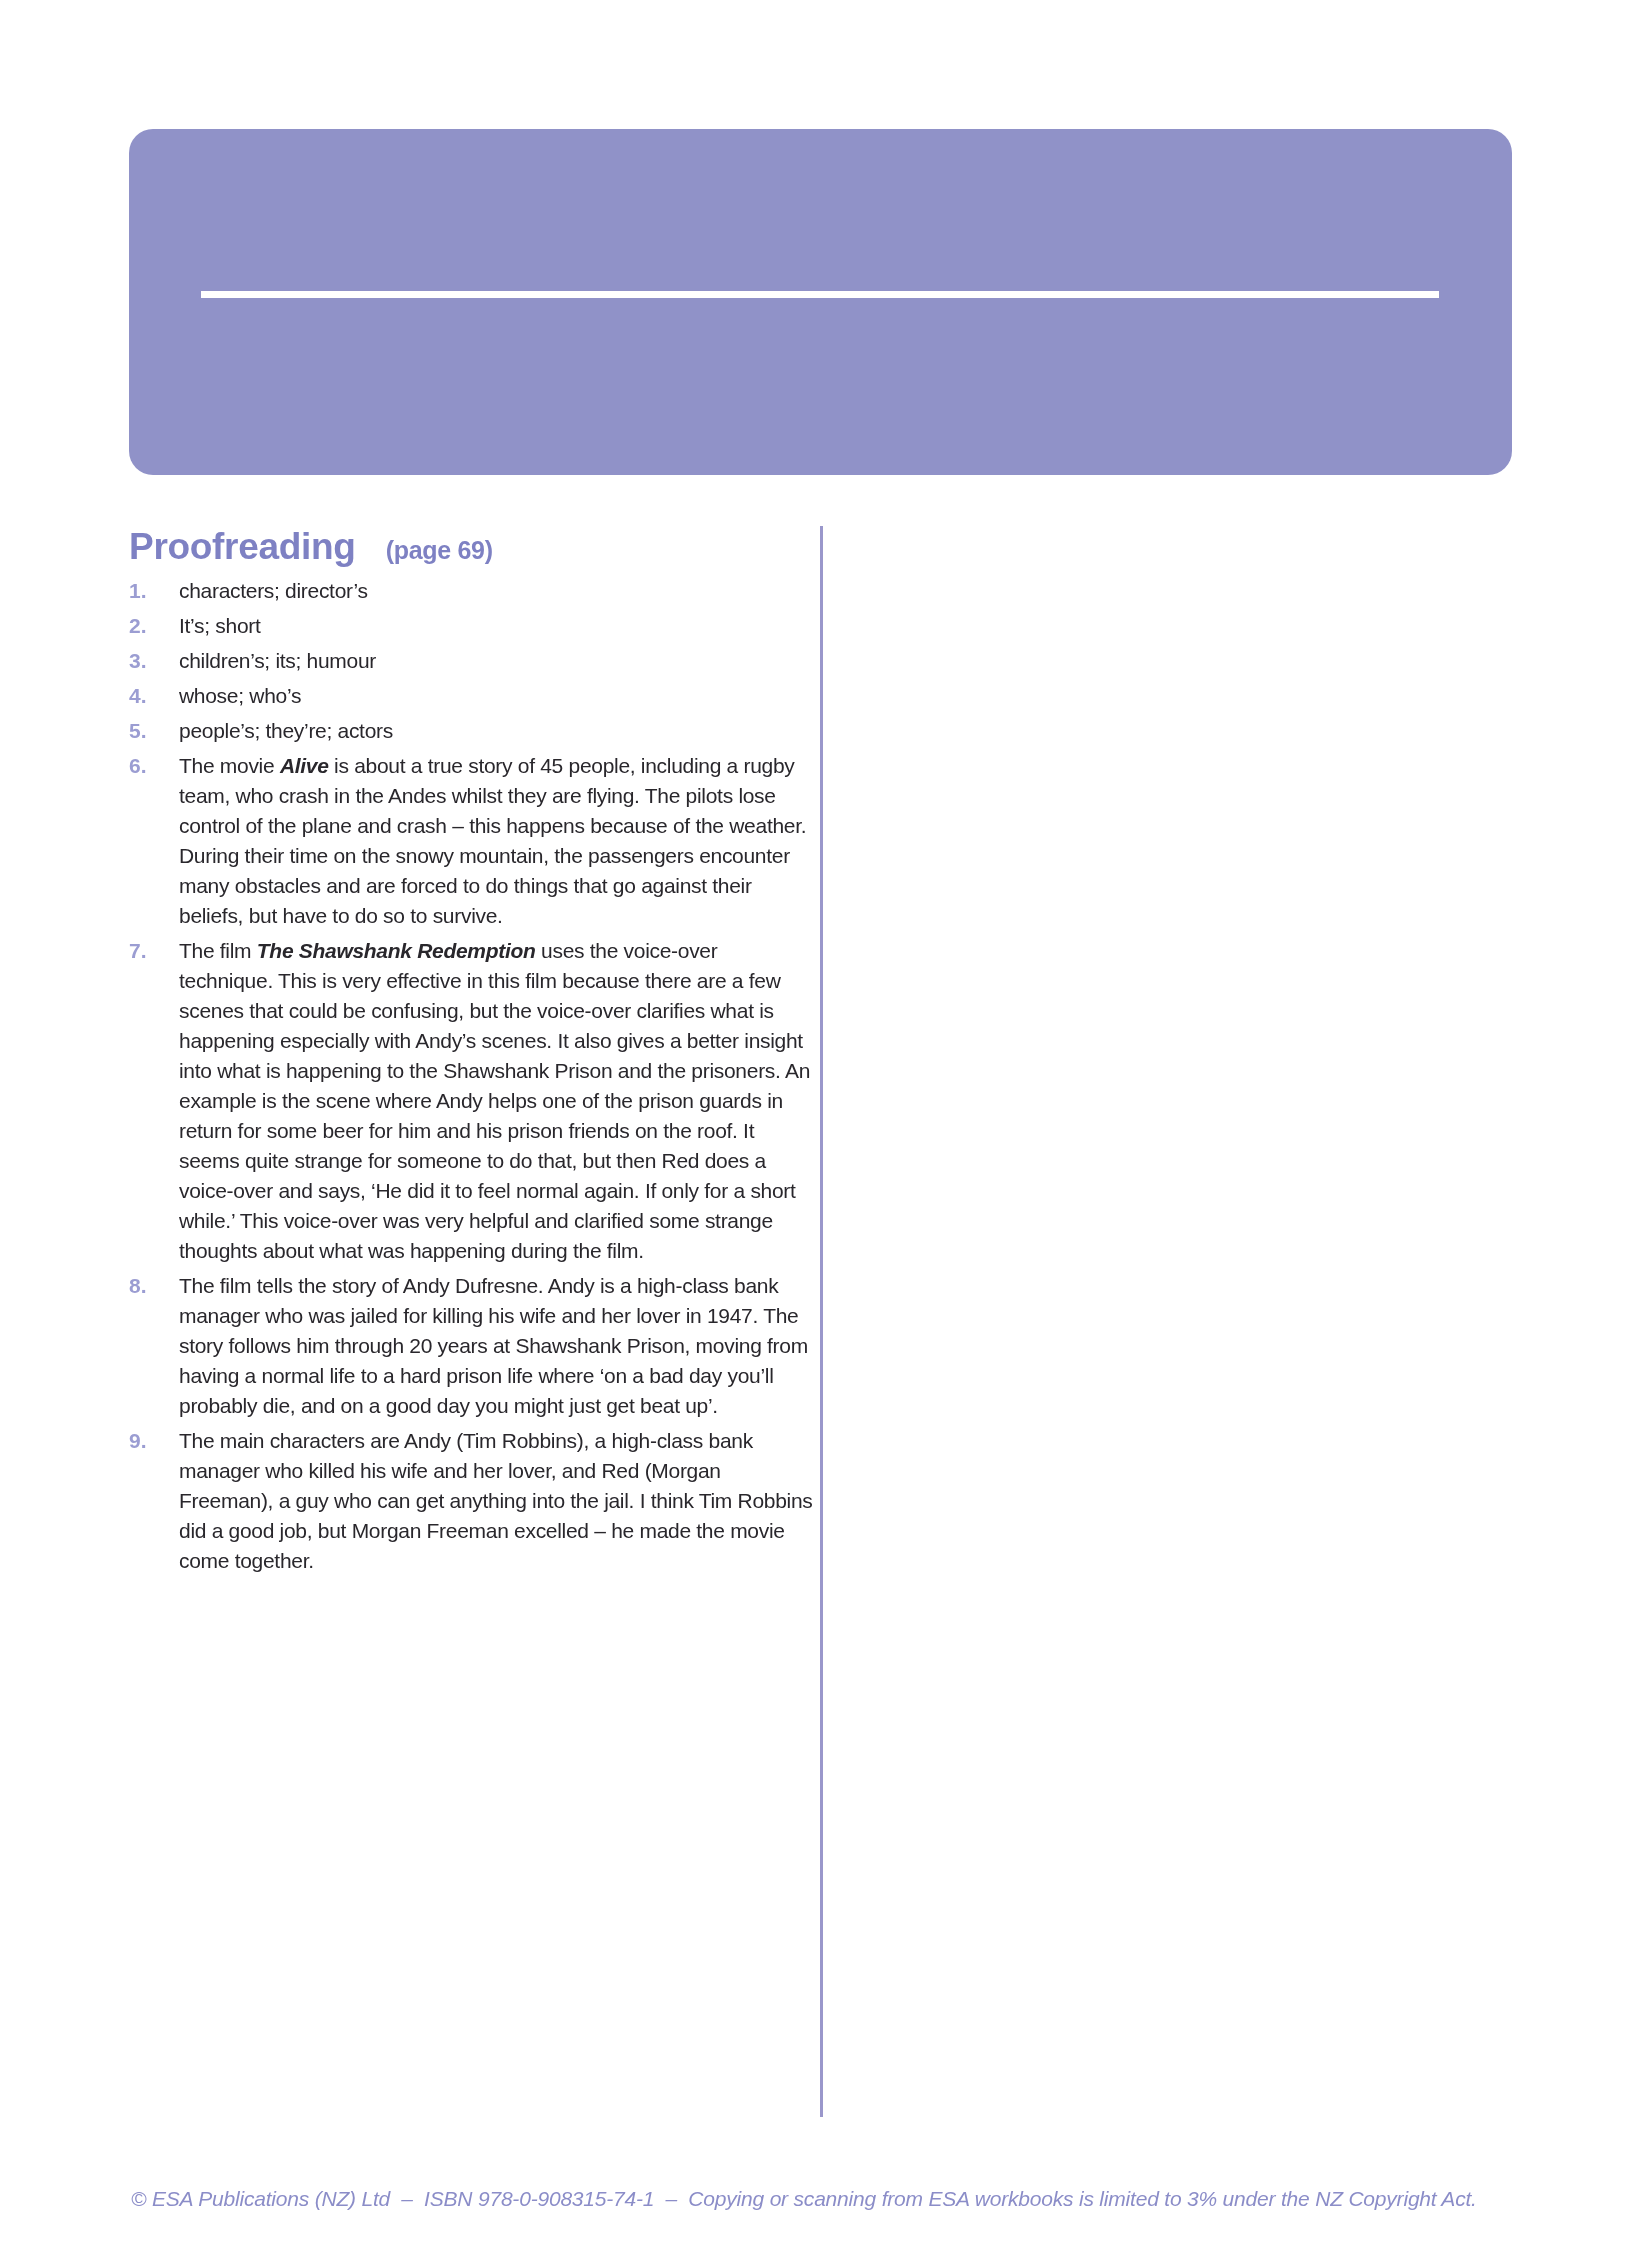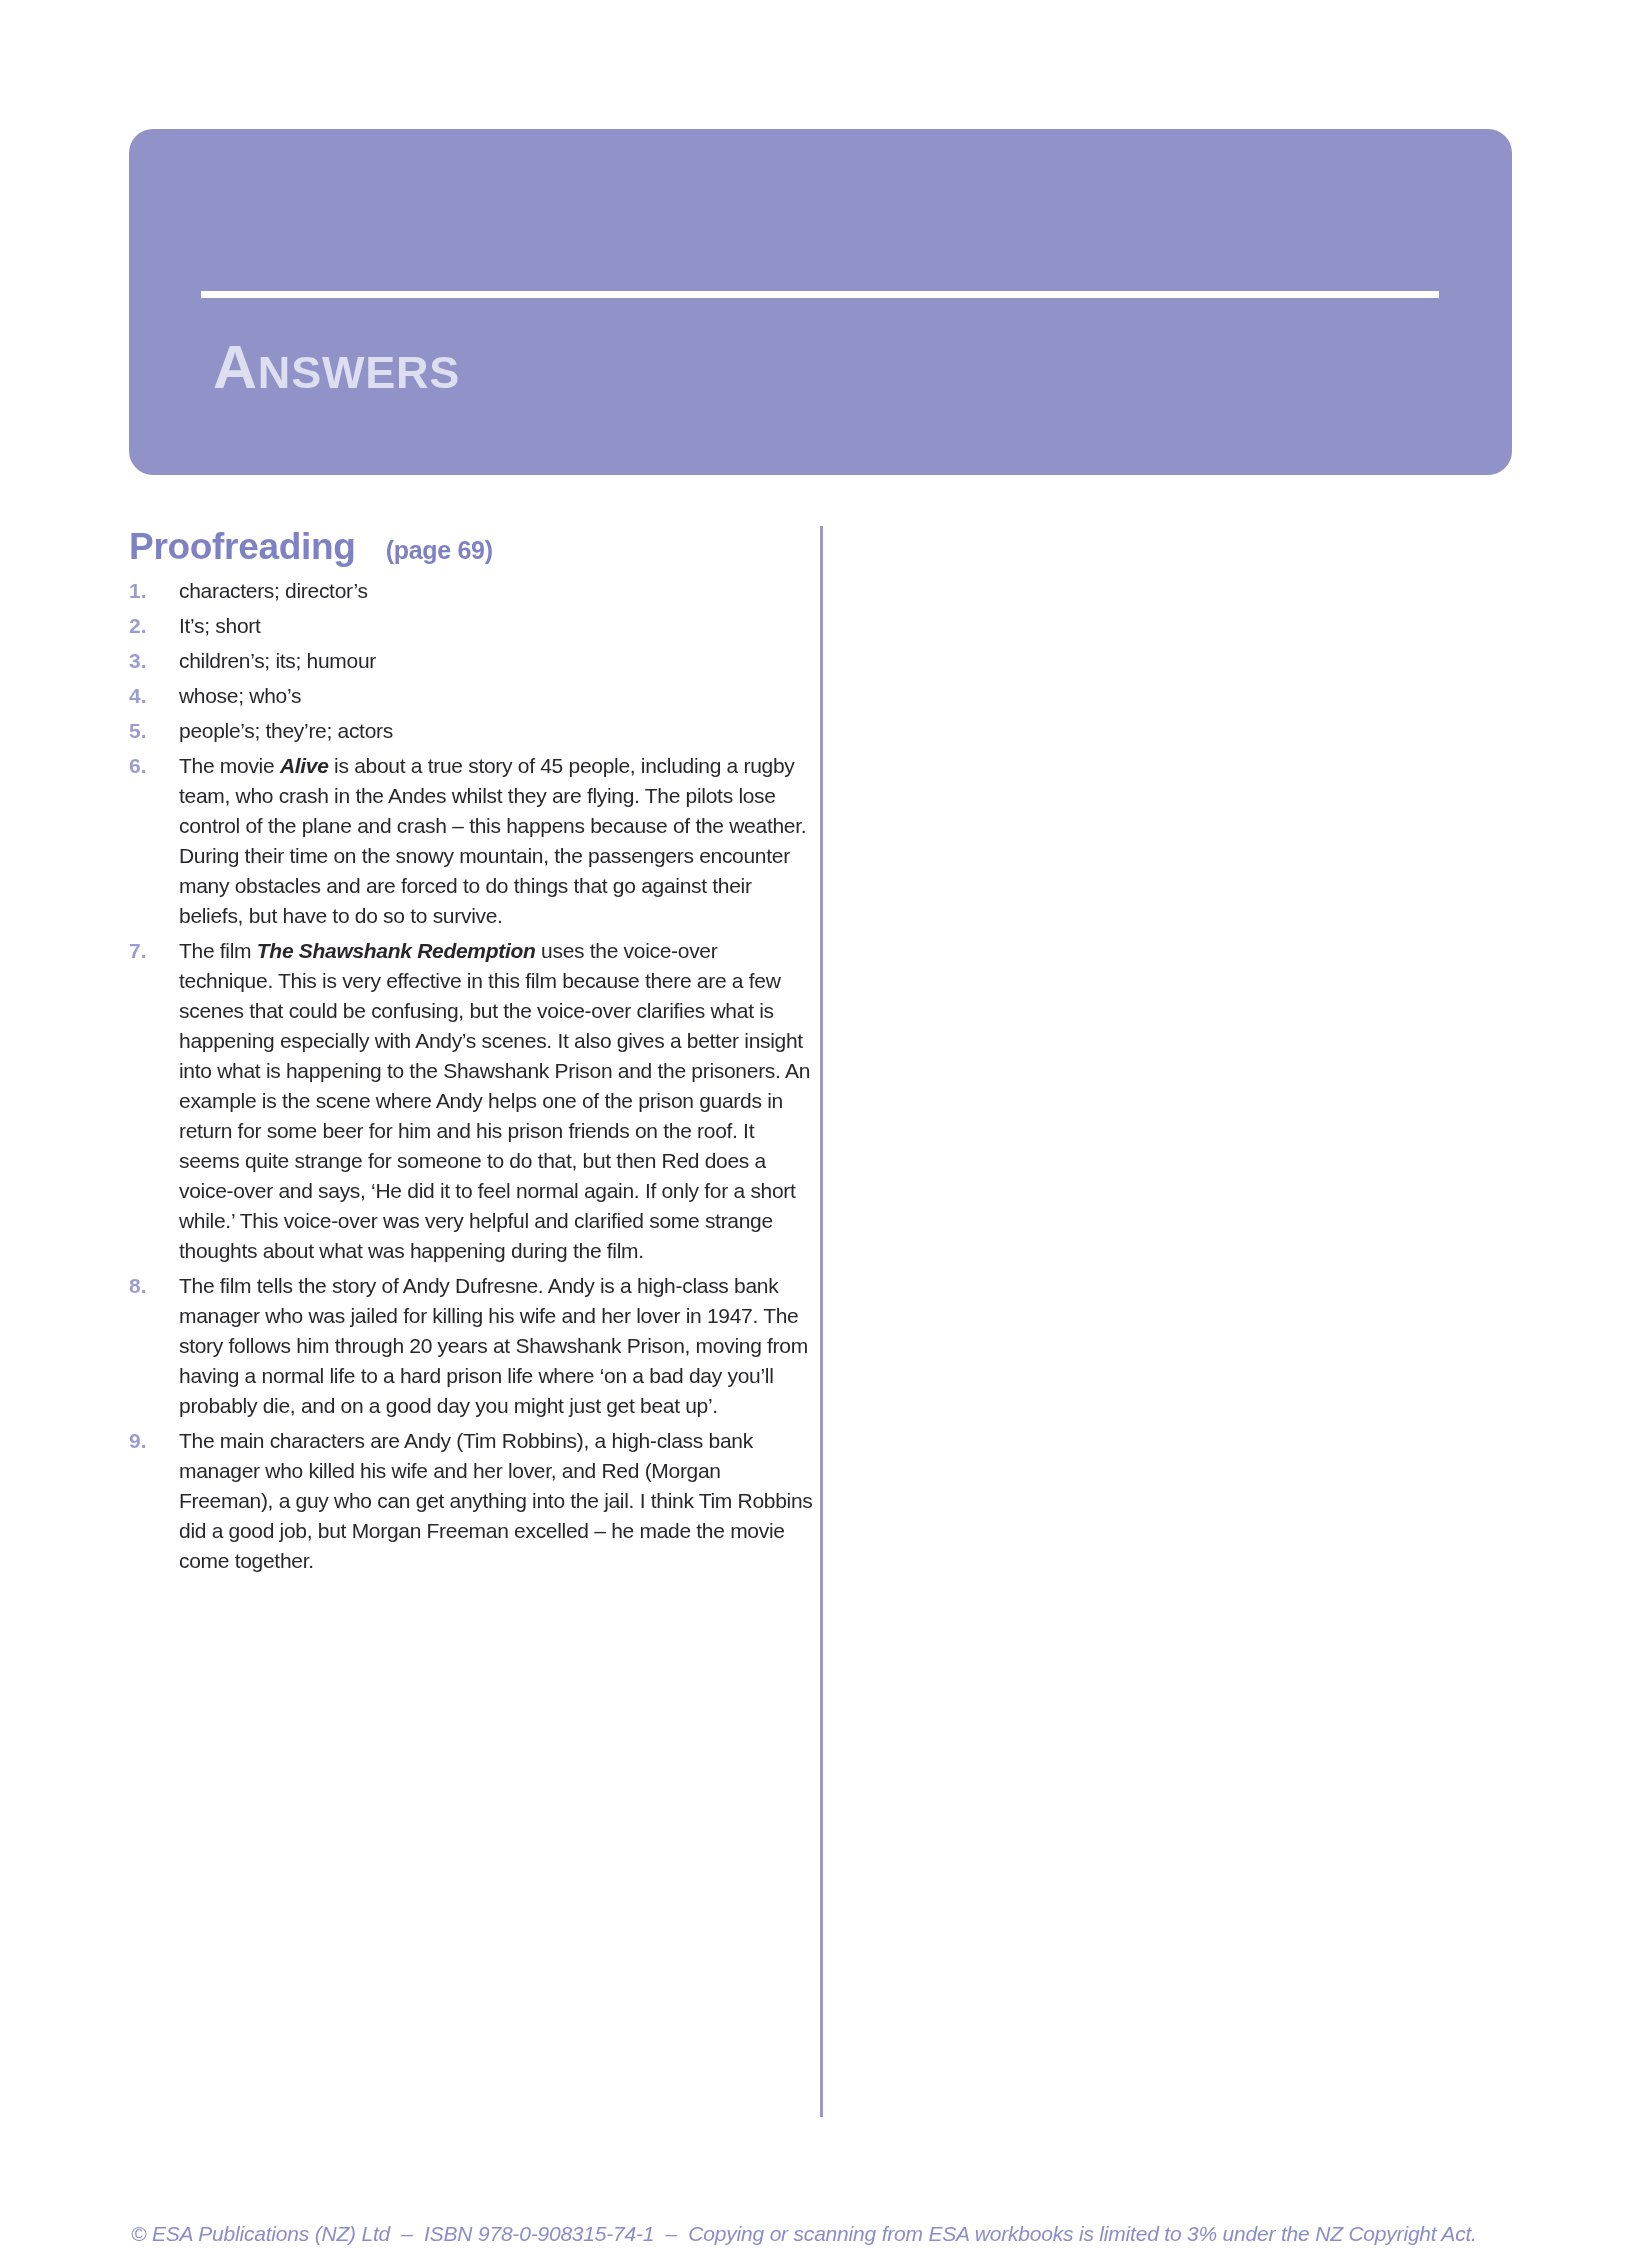--- a/index.html
+++ b/index.html
@@ -100,28 +100,26 @@
 
   
   .footer-copyright{
     position:absolute;
     left:131px; top:2187px;
     color:var(--footer);
     font-size:21px;
     font-style:italic;
     letter-spacing:-0.2px;
     white-space:pre;
-    margin-top:35px;
   }
 </style>
 </head>
 <body>
 
 <div class="header-panel">
-  <h1 class="header-title"><span class="initial">A</span><span class="rest">NSWERS</span></h1>
   <div class="header-rule"></div>
 </div>
 
 <div class="content">
   <div class="section-heading">
     <span class="section-title">Proofreading</span><span class="section-pageref">(page 69)</span>
   </div>
   <div class="answers-list">
       <div class="answer-row">
         <span class="answer-num">1.</span>

